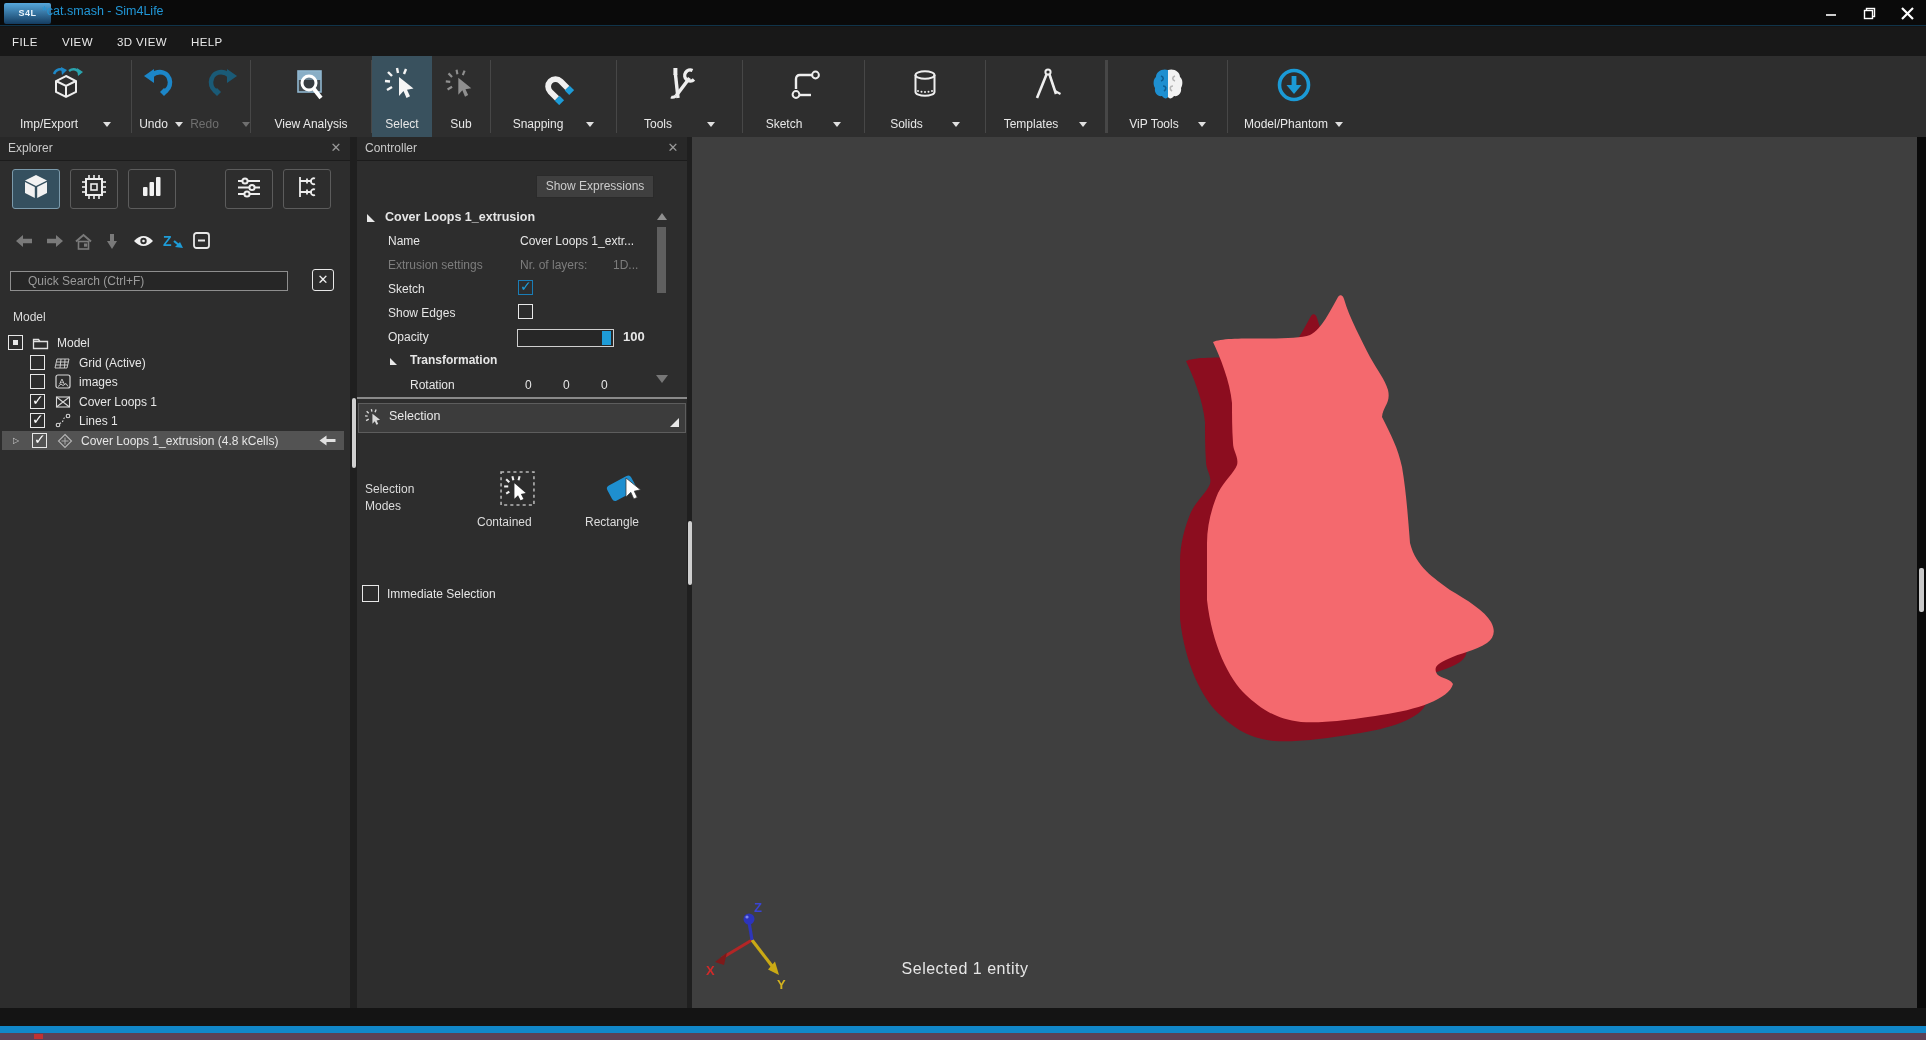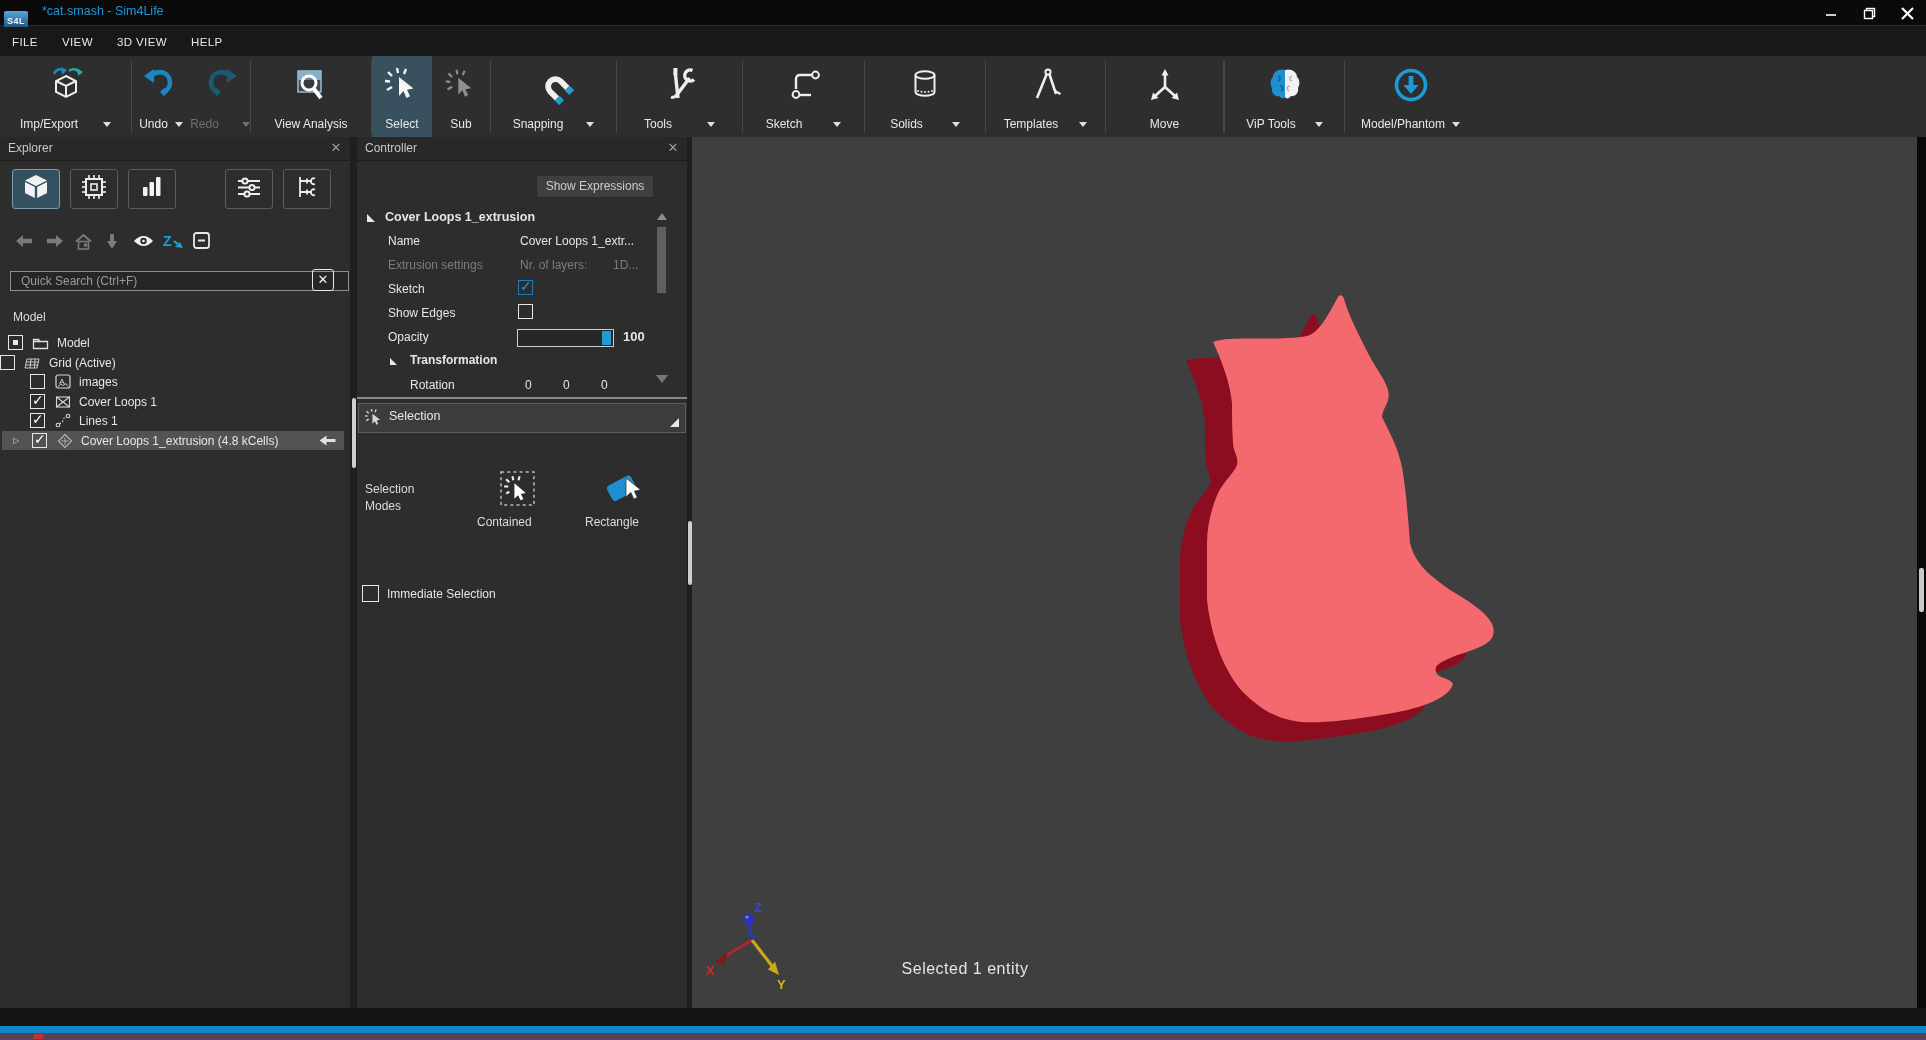--- a/index.html
+++ b/index.html
@@ -3,21 +3,21 @@
 <meta charset="utf-8">
 <style>
   * { box-sizing: border-box; margin: 0; padding: 0; }
   html,body { width:1926px; height:1040px; overflow:hidden; background:#000; }
   body { font-family:"Liberation Sans","DejaVu Sans",sans-serif; color:#e8e8e8; position:relative; }
   .app { position:absolute; inset:0; width:1926px; height:1040px; background:#141414; }
   .abs { position:absolute; }
 
   
   .titlebar { position:absolute; left:0; top:0; width:1926px; height:26px; background:#0a0a0a; border-bottom:1px solid #10344a; }
-  .app-logo { position:absolute; left:4px; top:3px; width:24px; height:21px; background:linear-gradient(#56a8dd,#143c60); border-radius:2px; color:#eaf4fb; font-size:9px; font-weight:bold; text-align:center; line-height:21px; letter-spacing:0.5px;margin-top:8px; }
+  .app-logo { position:absolute; left:4px; top:3px; width:47px; height:21px; background:linear-gradient(#56a8dd,#143c60); border-radius:2px; color:#eaf4fb; font-size:9px; font-weight:bold; text-align:center; line-height:21px; letter-spacing:0.5px; }
   .title-text { position:absolute; left:42px; top:4px; font-size:12.5px; color:#2196d6; }
   .win-btns { position:absolute; right:0; top:0; height:26px; display:flex; }
   .win-btn { width:38px; height:26px; display:flex; align-items:center; justify-content:center; color:#fff; font-size:13px; }
   .win-btn svg { display:block; }
 
   
   .menubar { position:absolute; left:0; top:27px; width:1926px; height:29px; background:#181818; display:flex; align-items:center; gap:24px; padding-left:12px; }
   .menu-item { font-size:11.5px; color:#e8e8e8; letter-spacing:0.4px; }
 
   
@@ -36,21 +36,21 @@
   .panel { position:absolute; top:0; height:871px; background:#2d2d2d; }
   .panel-head { position:absolute; left:0; top:0; right:0; height:24px; background:#282828; border-bottom:1px solid #1c1c1c; }
   .panel-title { position:absolute; left:8px; top:4px; font-size:12px; color:#c9c9c9; }
   .panel-close { position:absolute; right:6px; top:3px; width:16px; height:16px; color:#9a9a9a; font-size:13px; line-height:16px; text-align:center; }
 
   
   .explorer { left:0; width:350px; }
   .tab-btn { position:absolute; top:32px; width:48px; height:40px; border:1px solid #5c5c5c; border-radius:3px; display:flex; align-items:center; justify-content:center; background:#2d2d2d; }
   .tab-btn.active { background:#35505f; border-color:#7b9aab; }
   .nav-ico { position:absolute; top:95px; height:18px; display:flex; align-items:center; }
-  .search-box { position:absolute; left:10px; top:134px; width:339px; height:20px; background:#262626; border:1px solid #8e8e8e; color:#bdbdbd; font-size:12px; padding:0 10px; font-family:"Liberation Sans","DejaVu Sans",sans-serif; }
+  .search-box { position:absolute; left:10px; top:134px; width:278px; height:20px; background:#262626; border:1px solid #8e8e8e; color:#bdbdbd; font-size:12px; padding:0 17px; font-family:"Liberation Sans","DejaVu Sans",sans-serif; }
   .search-box::placeholder { color:#9a9a9a; }
   .search-clear { position:absolute; left:312px; top:132px; width:22px; height:22px; border:1.5px solid #e8e8e8; border-radius:3px; color:#f2f2f2; font-size:13px; font-weight:bold; text-align:center; line-height:19px; }
   .model-label { position:absolute; left:13px; top:173px; font-size:12px; color:#dcdcdc; }
   .tree-row { position:absolute; left:0; width:346px; height:19px; display:flex; align-items:center; font-size:12px; color:#e6e6e6; }
   .tree-row.selected { background:#535353; left:2px; width:342px; }
   .cb { width:15px; height:15px; border:1.5px solid #e8e8e8; position:relative; flex:none; background:transparent; }
   .cb.checked::after { content:"\2713"; position:absolute; left:1px; top:-3px; font-size:14px; font-weight:bold; color:#fff; }
   .cb.partial::after { content:""; position:absolute; left:4px; top:4px; width:5px; height:5px; background:#e8e8e8; }
   .cb.blue { border-color:#1a7db6; }
   .cb.blue.checked::after { color:#1e9cd7; }
@@ -308,39 +308,20 @@
           <line x1="28" y1="25" x2="33.5" y2="28" stroke="#eeeeee" stroke-width="2"></line>
         </svg>
       </div>
       <div class="tb-lab">
           <span>Templates</span>
           <span class="caret" style="margin-left:14px"></span>
         </div>
     </div>
     <div class="tb-sep"></div>
 
-    <div class="tb-item" style="width:117px">
-      <div class="tb-ico">
-        <svg width="38" height="38" viewBox="0 0 38 38">
-          <g stroke="#eeeeee" stroke-width="2.6">
-              <line x1="19" y1="21" x2="19" y2="8"></line>
-              <line x1="19" y1="21" x2="9" y2="30"></line>
-              <line x1="19" y1="21" x2="29" y2="30"></line>
-            </g>
-          <g fill="#eeeeee">
-              <polygon points="19,3 15.5,9.5 22.5,9.5"></polygon>
-              <polygon points="5,34 12.5,32 7,26.5"></polygon>
-              <polygon points="33,34 31,26.5 25.5,32"></polygon>
-            </g>
-        </svg>
-      </div>
-      <div class="tb-lab">
-          <span>Move</span>
-        </div>
-    </div>
     <div class="tb-sep"></div>
 
     <div class="tb-sep"></div>
 
     <div class="tb-item" style="width:119px">
       <div class="tb-ico">
         <svg width="38" height="38" viewBox="0 0 38 38">
           <path d="M19,4 C13,2 7,6 7,11 C4,13 4,19 6,22 C5,27 9,31 13,30 C15,33 18,33 19,31 Z" fill="#1e8fd0"></path>
           <path d="M19,4 C25,2 31,6 31,11 C34,13 34,19 32,22 C33,27 29,31 25,30 C23,33 20,33 19,31 Z" fill="#f2f2f2"></path>
           <path d="M12,10 c3,1 3,4 0,5 m2,5 c3,0 4,3 1,5" stroke="#0d5f93" stroke-width="1.6" fill="none"></path>
@@ -490,21 +471,21 @@
 
       <div class="tree-row" style="top:196px; padding-left:8px">
         <span class="cb partial"></span>
         <span class="tree-ico">
             <svg width="17" height="14">
               <path d="M1.5,3.5 h5 l1.5,2 h7.5 v7 H1.5 Z M1.5,5.5 h6" stroke="#e0e0e0" stroke-width="1.3" fill="none"></path>
             </svg>
           </span>
         <span>Model</span>
       </div>
-      <div class="tree-row" style="top:216px; ">
+      <div class="tree-row" style="top:216px; padding-left:30px">
         <span class="cb"></span>
         <span class="tree-ico">
             <svg width="17" height="14">
               <g stroke="#d8d8d8" stroke-width="0.9" fill="none">
                 <path d="M3,3 H15 L13,12 H1 Z"></path>
                 <path d="M7,3 L6,12 M11,3 L10.5,12 M2.4,6 H14.4 M1.8,9 H13.8"></path>
               </g>
             </svg>
           </span>
         <span>Grid (Active)</span>

